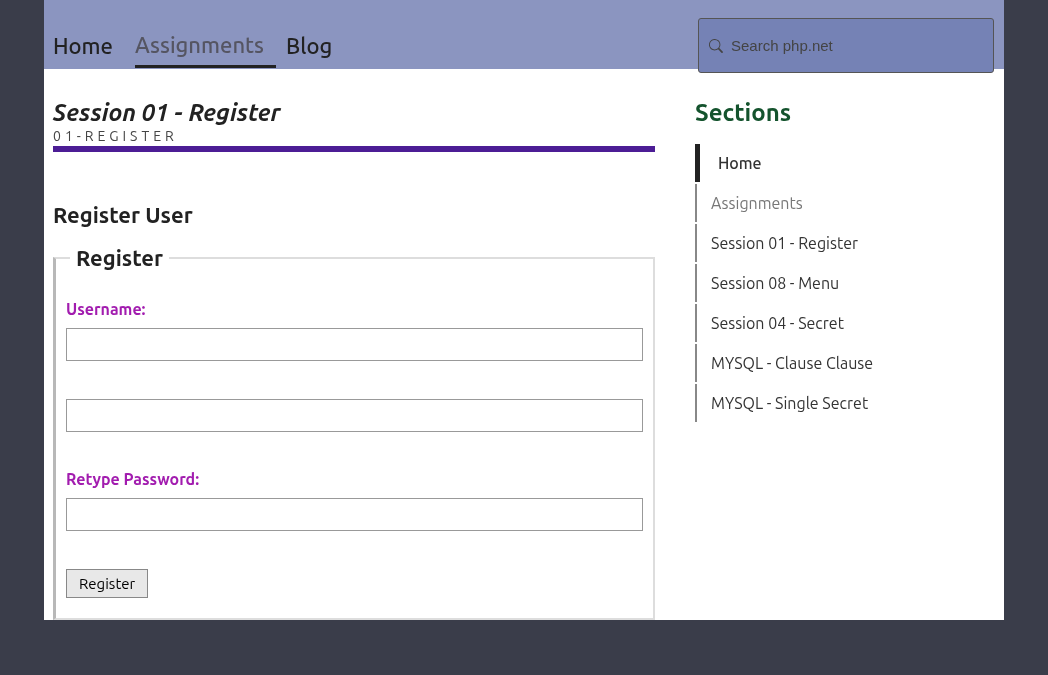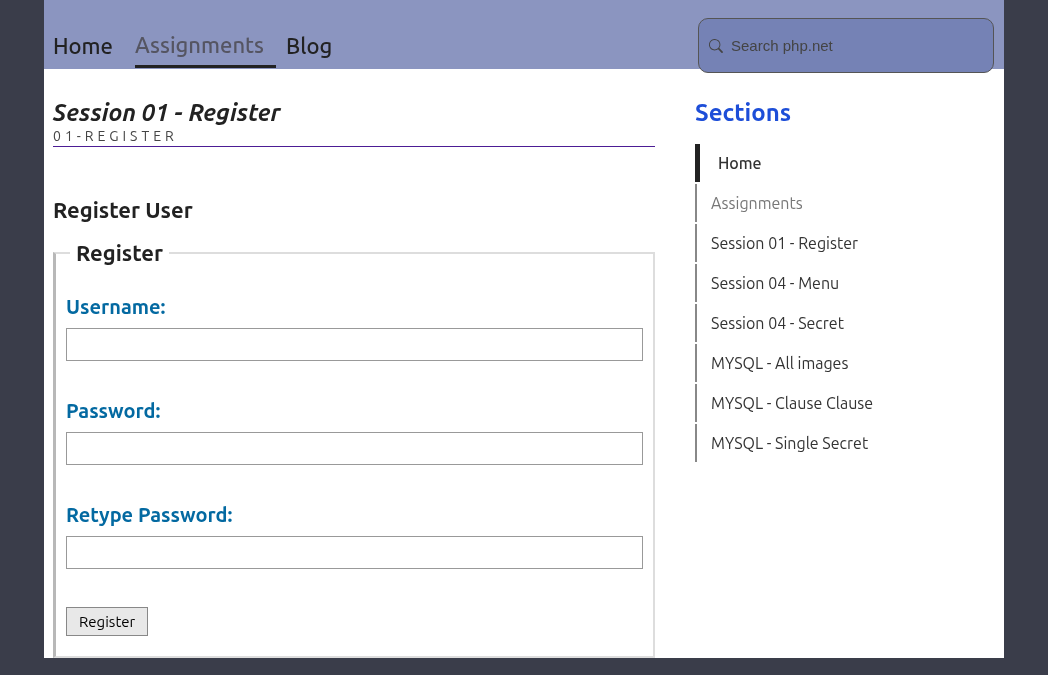--- a/index.html
+++ b/index.html
@@ -42,21 +42,21 @@
       color: #555562;
       border-bottom: 3px solid #222;
       padding-bottom: 8px;
     }
     .search-wrapper {
       margin-left: auto;
       display: flex;
       align-items: center;
       background: #7582b5;
       border: 1px solid #555;
-      border-radius: 10px;
+      border-radius: 3px;
       padding: 18px 10px;
       width: 296px;
     }
     .search-icon-svg {
       width: 14px;
       height: 14px;
       fill: #444;
       margin-right: 8px;
       flex-shrink: 0;
     }
@@ -84,21 +84,21 @@
       font-size: 24px;
       font-weight: bold;
       font-style: italic;
       color: #222;
       margin-bottom: 2px;
     }
     .page-subtitle {
       font-size: 14px;
       letter-spacing: 4px;
       color: #444;
-      border-bottom: 1px solid #4c1d95;
+      border-bottom: 6px solid #4c1d95;
       padding-bottom: 2px;
       margin-bottom: 50px;
     }
     .section-heading {
       font-size: 22px;
       font-weight: bold;
       color: #222;
       margin-bottom: 18px;
       margin-top: 48px;
     }
@@ -113,23 +113,23 @@
       font-weight: bold;
       color: #222;
       padding: 0 6px;
       margin-left: 4px;
     }
     .form-group {
       margin-bottom: 38px;
     }
     .form-label {
       display: block;
-      font-size: 20px;
-      font-weight: bold;
-      color: #0369a1;
+      font-size: 16px;
+      font-weight: bold;
+      color: #a21caf;
       margin-bottom: 10px;
     }
     .form-input {
       width: 100%;
       padding: 7px 8px;
       font-size: 15px;
       border: 1px solid #999;
       background: #fff;
     }
     .submit-button {
@@ -140,21 +140,21 @@
       cursor: pointer;
       font-family: inherit;
     }
     .sidebar {
       width: 300px;
       flex-shrink: 0;
     }
     .sidebar-title {
       font-size: 24px;
       font-weight: bold;
-      color: #1d4ed8;
+      color: #14532d;
       margin-bottom: 18px;
     }
     .sidebar-list {
       list-style: none;
     }
     .sidebar-item {
       border-left: 2px solid #888;
       padding: 10px 0 10px 14px;
       font-size: 16px;
       color: #333;
@@ -198,40 +198,38 @@
 
       <fieldset>
         <legend>Register</legend>
 
         <div class="form-group">
           <label class="form-label">Username:</label>
           <input type="text" class="form-input" style="">
         </div>
 
         <div class="form-group">
-          <label class="form-label">Password:</label>
           <input type="password" class="form-input" style="">
         </div>
 
         <div class="form-group">
           <label class="form-label">Retype Password:</label>
           <input type="password" class="form-input" style="">
         </div>
 
         <button class="submit-button">Register</button>
       </fieldset>
     </main>
 
     <aside class="sidebar">
       <h2 class="sidebar-title">Sections</h2>
       <ul class="sidebar-list">
         <li class="sidebar-item active">Home</li>
         <li class="sidebar-item dim">Assignments</li>
         <li class="sidebar-item">Session 01 - Register</li>
-        <li class="sidebar-item">Session 04 - Menu</li>
+        <li class="sidebar-item">Session 08 - Menu</li>
         <li class="sidebar-item">Session 04 - Secret</li>
-        <li class="sidebar-item">MYSQL - All images</li>
         <li class="sidebar-item">MYSQL - Clause Clause</li>
         <li class="sidebar-item">MYSQL - Single Secret</li>
       </ul>
     </aside>
   </div>
 </div>
 
 </body></html>

